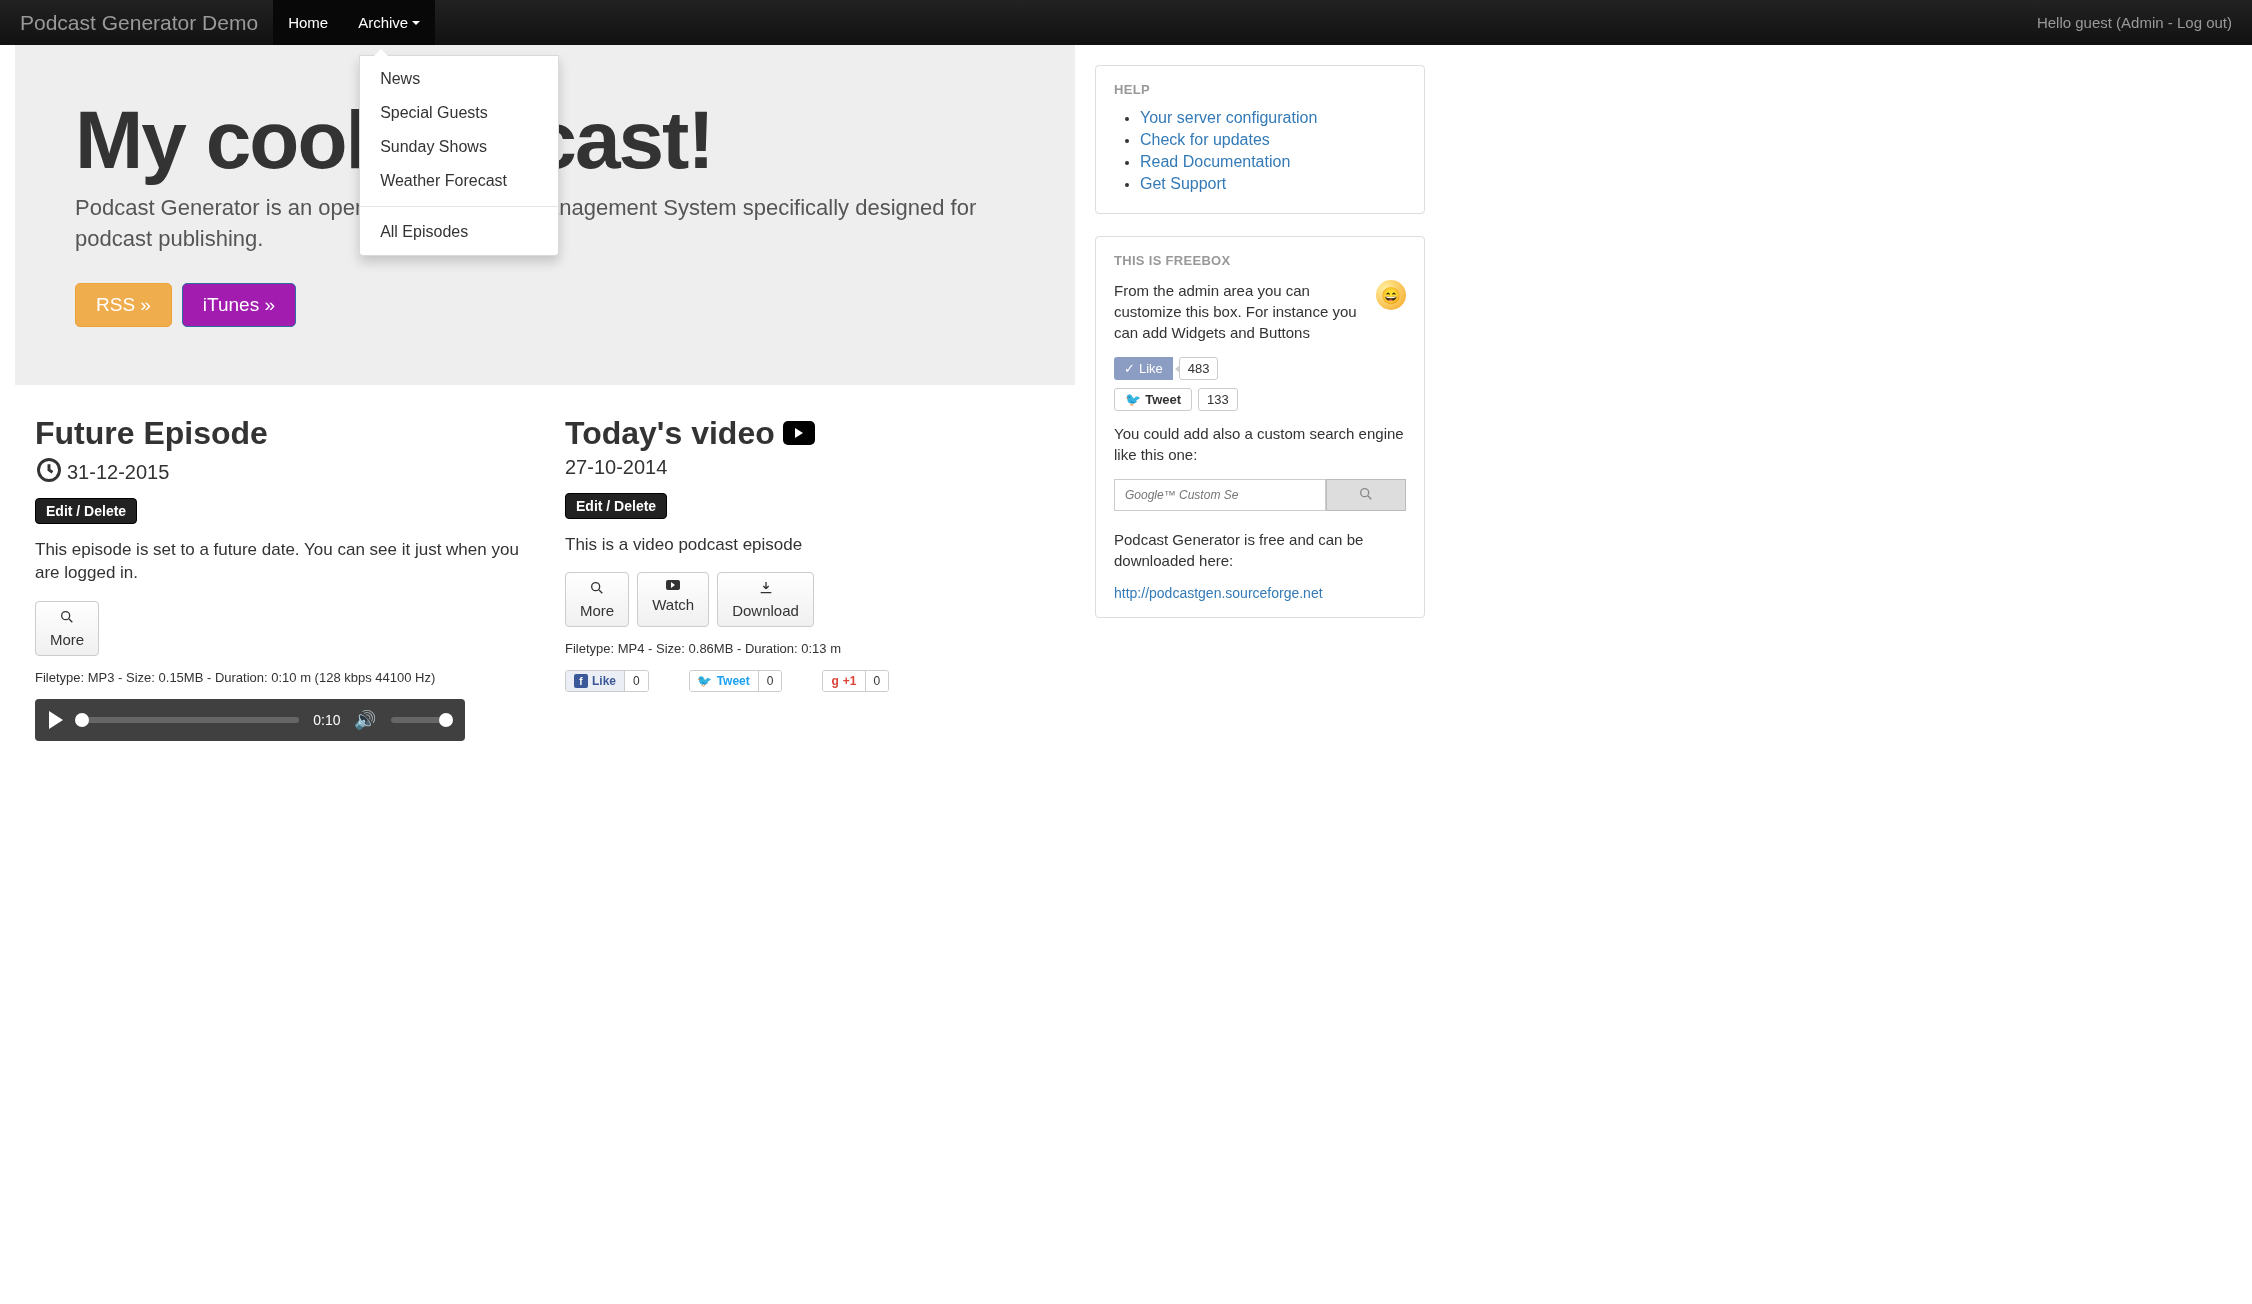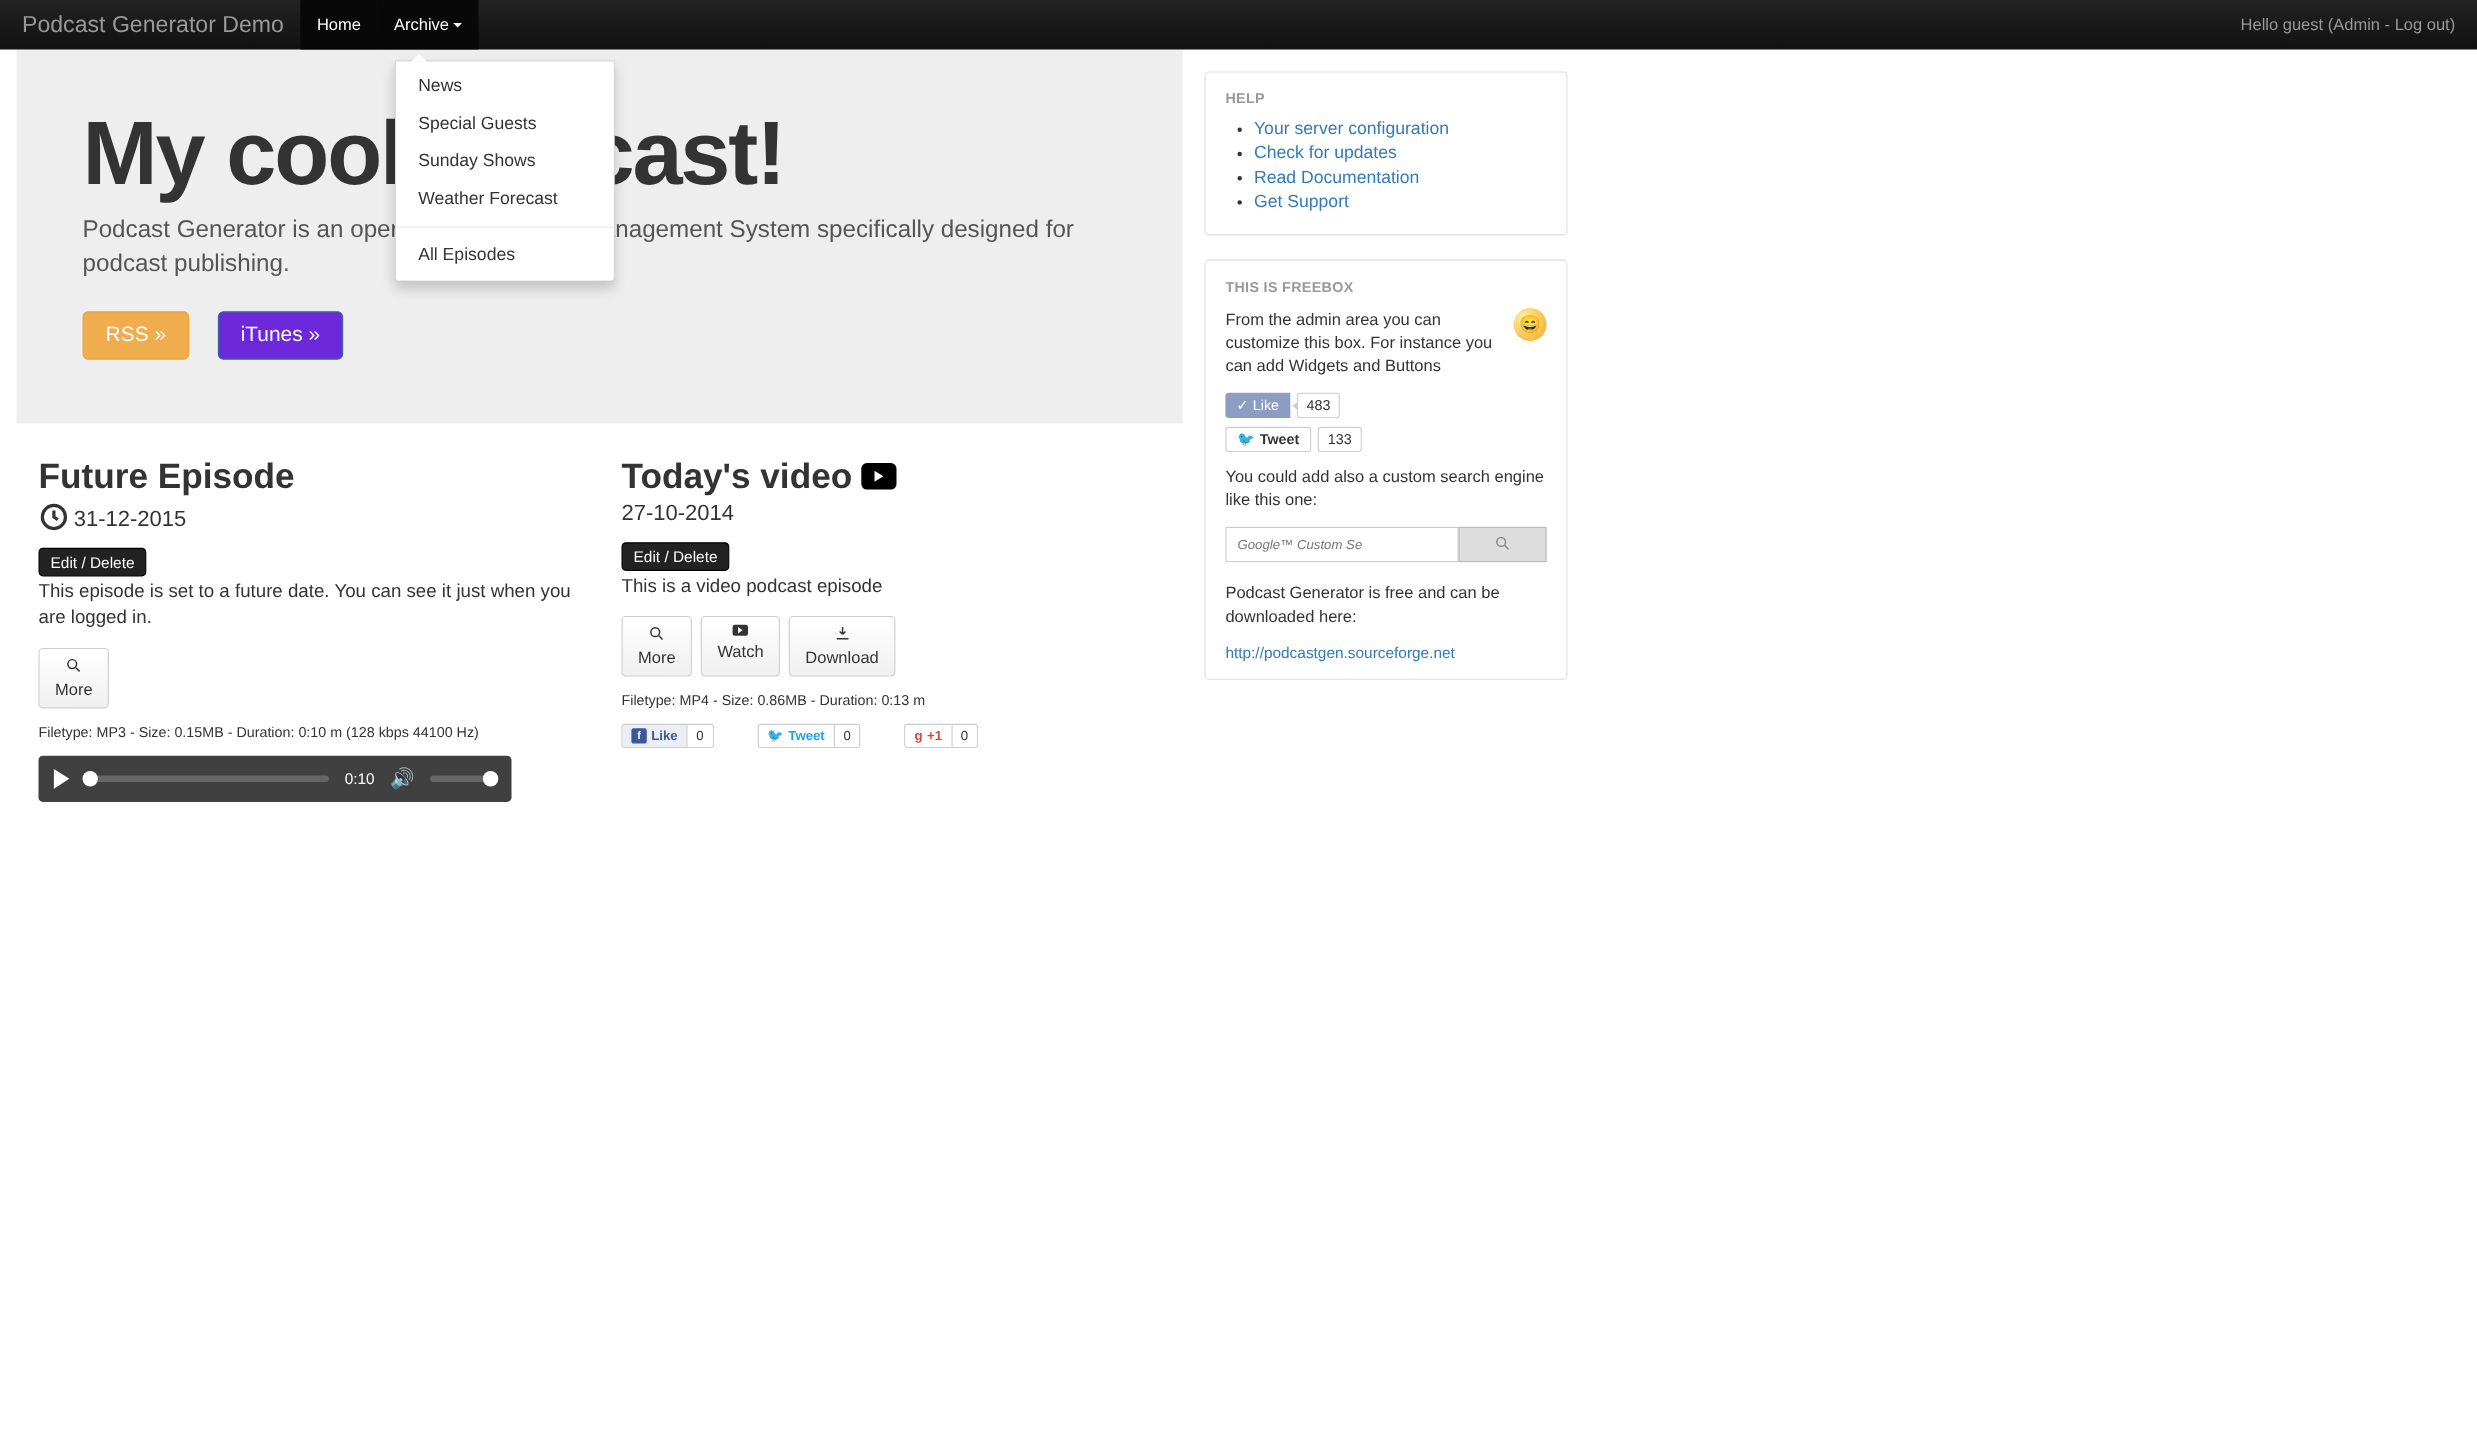--- a/index.html
+++ b/index.html
@@ -25,27 +25,27 @@
 
 .container { max-width: 1440px; margin: 0; padding: 0 15px; display: flex; gap: 20px; }
 .main { flex: 1; }
 .sidebar { width: 330px; padding-top: 20px; }
 
 .jumbotron { background: #eee; padding: 48px 60px 58px; margin: 0 0 30px 0; }
 .jumbotron h1 { font-size: 82px; font-weight: 700; color: #333; letter-spacing: -2px; margin-bottom: 6px; }
 .jumbotron p { font-size: 22px; color: #555; line-height: 1.4; margin-bottom: 28px; }
 .btn { display: inline-block; padding: 10px 20px; font-size: 19px; border-radius: 5px; border: 1px solid transparent; margin-right: 6px; cursor: pointer; }
 .btn-warning { background: #f0ad4e; color: #fff; border-color: #eea236; }
-.btn-primary { background: #6d28d9; color: #fff; border-color: #2e6da4; margin-left: 16px; }
+.btn-primary { background: #a21caf; color: #fff; border-color: #2e6da4; }
 
 .episodes { display: flex; gap: 40px; padding: 0 20px; }
 .episode { flex: 1; }
 .episode h2 { font-size: 32px; font-weight: 700; color: #333; margin-bottom: 4px; display: flex; align-items: center; gap: 8px; }
 .episode .date { font-size: 20px; color: #333; margin-bottom: 14px; display: flex; align-items: flex-end; gap: 4px; }
-.edit-delete { background: #222; color: #fff; border: 1px solid #000; padding: 4px 10px; font-size: 14px; border-radius: 4px; margin-bottom: 2px; display: inline-block; cursor:pointer; }
+.edit-delete { background: #222; color: #fff; border: 1px solid #000; padding: 4px 10px; font-size: 14px; border-radius: 4px; margin-bottom: 14px; display: inline-block; cursor:pointer;font-weight:bold; }
 .episode p.desc { font-size: 17px; color: #333; line-height: 1.4; margin-bottom: 16px; }
 .btn-group { display: flex; gap: 8px; margin-bottom: 14px; }
 .btn-sm { padding: 7px 14px; font-size: 15px; background: linear-gradient(#fff,#f0f0f0); border: 1px solid #ccc; border-radius: 4px; display: inline-flex; align-items: center; gap: 6px; cursor:pointer;flex-direction:column; }
 .meta { font-size: 13px; color: #333; margin-bottom: 14px; }
 
 .audio-player { background: #404040; border-radius: 4px; height: 42px; display: flex; align-items: center; padding: 0 14px; gap: 14px; color: #fff; width: 430px; }
 .audio-player .play { width: 0; height: 0; border-left: 14px solid #fff; border-top: 9px solid transparent; border-bottom: 9px solid transparent; cursor:pointer; }
 .audio-player .track { flex: 1; height: 6px; background: #666; border-radius: 3px; position:relative; }
 .audio-player .track::before { content: ""; position: absolute; left: -2px; top: -4px; width: 14px; height: 14px; background: #fff; border-radius: 50%; }
 .audio-player .time { font-size: 14px; }

